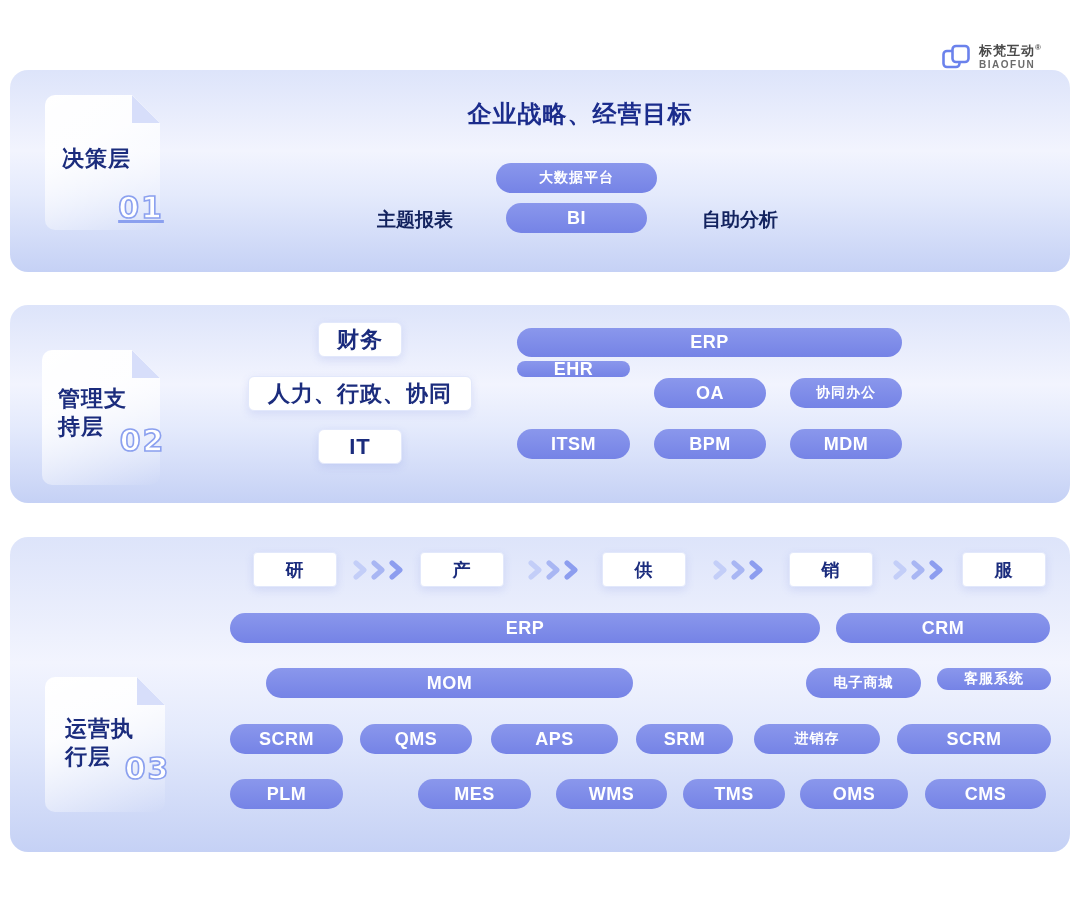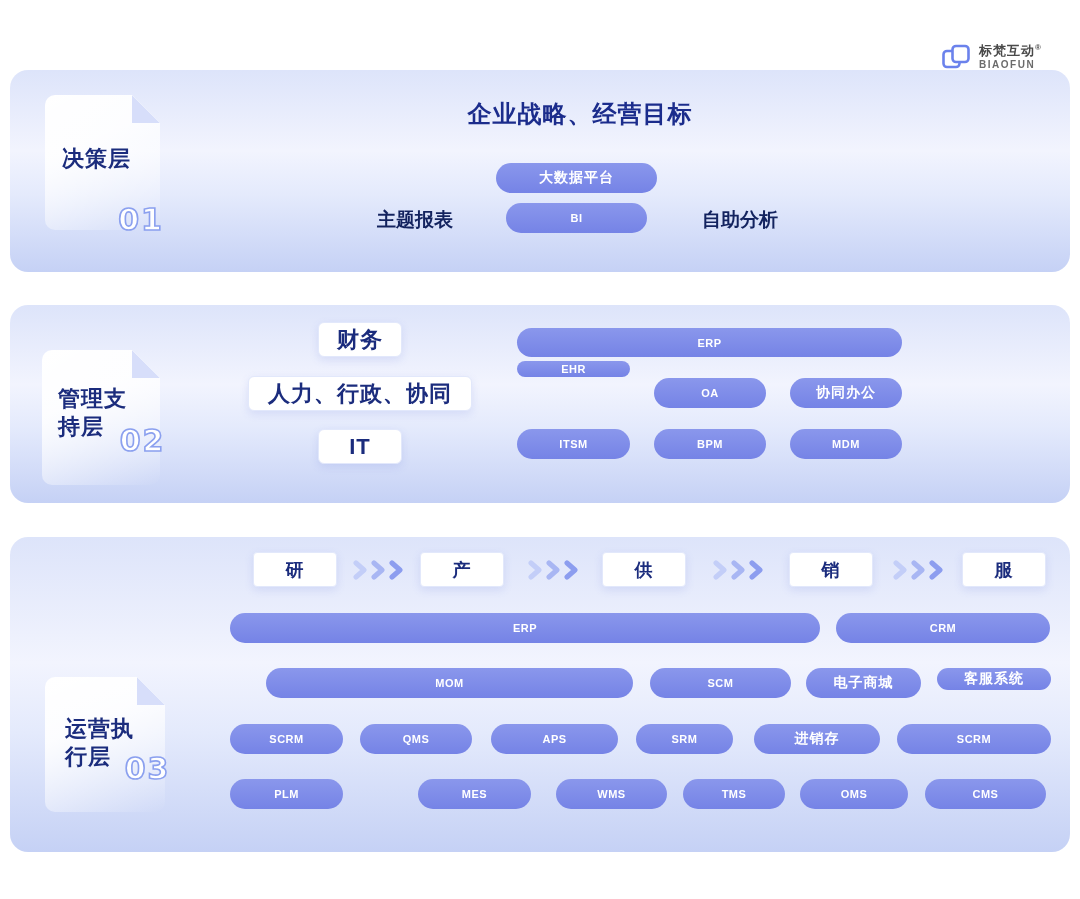--- a/index.html
+++ b/index.html
@@ -41,21 +41,21 @@
     font-family:"DejaVu Sans",sans-serif;
   }
   
   .panel-title { position:absolute; font-size:24px; font-weight:bold; color:#1b2c8c; text-align:center; letter-spacing:1px; }
   .side-text  { position:absolute; font-size:19px; font-weight:bold; color:#13235f; text-align:center; }
   
   .pill {
     position:absolute; border-radius:999px;
     background:linear-gradient(180deg,#8causes,#7583e6);
     background:linear-gradient(180deg,#8a97ec 0%,#7583e6 100%);
-    color:#ffffff; font-weight:bold; font-size:11px;
+    color:#ffffff; font-weight:bold; font-size:18px;
     display:flex; align-items:center; justify-content:center; letter-spacing:0.5px;
   }
   .pill.cn { font-size:14px; letter-spacing:1px; }
   
   .wbox {
     position:absolute; background:#ffffff; border:1px solid #e2e8fb; border-radius:6px;
     display:flex; align-items:center; justify-content:center;
     font-weight:bold; color:#1b2c7d; font-size:22px; letter-spacing:1px;
     box-shadow:0 3px 8px rgba(100,120,220,0.16);
   }
@@ -76,21 +76,21 @@
       <span class="logo-cn"><span>标梵互动</span><sup class="logo-reg">®</sup></span>
       <span class="logo-en">BIAOFUN</span>
     </div>
   </div>
 
   <div class="panel" style="top:70px;height:202px;">
     <div class="badge" style="left:35px;top:25px;width:115px;height:135px;">
       <div class="badge-fold"></div>
     </div>
     <div class="layer-label" style="left:52px;top:75px;">决策层</div>
-    <div class="layer-num" style="left:100px;top:132px;width:62px;">01</div>
+    <div class="layer-num" style="left:100px;top:120px;width:62px;text-decoration:underline;">01</div>
 
     <div class="panel-title" style="left:80px;right:0;top:28px;">企业战略、经营目标</div>
 
     <div class="pill cn" style="left:486px;top:93px;width:161px;height:30px;">大数据平台</div>
 
     <div class="side-text" style="left:345px;top:137px;width:120px;">主题报表</div>
     <div class="pill" style="left:496px;top:133px;width:141px;height:30px;">BI</div>
     <div class="side-text" style="left:670px;top:137px;width:120px;">自助分析</div>
   </div>
 
@@ -153,21 +153,20 @@
     <svg class="chev" style="left:880px;top:23px;" width="56" height="20" viewBox="0 0 56 20">
       <path d="M6 3 L14 10 L6 17" fill="none" stroke="#c3cef8" stroke-width="5" stroke-linecap="round" stroke-linejoin="round"></path>
       <path d="M24 3 L32 10 L24 17" fill="none" stroke="#a8b6f3" stroke-width="5" stroke-linecap="round" stroke-linejoin="round"></path>
       <path d="M42 3 L50 10 L42 17" fill="none" stroke="#8c9def" stroke-width="5" stroke-linecap="round" stroke-linejoin="round"></path>
     </svg>
 
     <div class="pill" style="left:220px;top:76px;width:590px;height:30px;">ERP</div>
     <div class="pill" style="left:256px;top:131px;width:367px;height:30px;">MOM</div>
 
     <div class="pill" style="left:826px;top:76px;width:214px;height:30px;">CRM</div>
-    <div class="pill" style="left:640px;top:131px;width:141px;height:30px;">SCM</div>
     <div class="pill cn" style="left:796px;top:131px;width:115px;height:30px;">电子商城</div>
     <div class="pill cn" style="left:927px;top:131px;width:114px;height:22px;">客服系统</div>
 
     <div class="pill" style="left:220px;top:187px;width:113px;height:30px;">SCRM</div>
     <div class="pill" style="left:350px;top:187px;width:112px;height:30px;">QMS</div>
     <div class="pill" style="left:481px;top:187px;width:127px;height:30px;">APS</div>
     <div class="pill" style="left:626px;top:187px;width:97px;height:30px;">SRM</div>
     <div class="pill cn" style="left:744px;top:187px;width:126px;height:30px;">进销存</div>
     <div class="pill" style="left:887px;top:187px;width:154px;height:30px;">SCRM</div>
 

